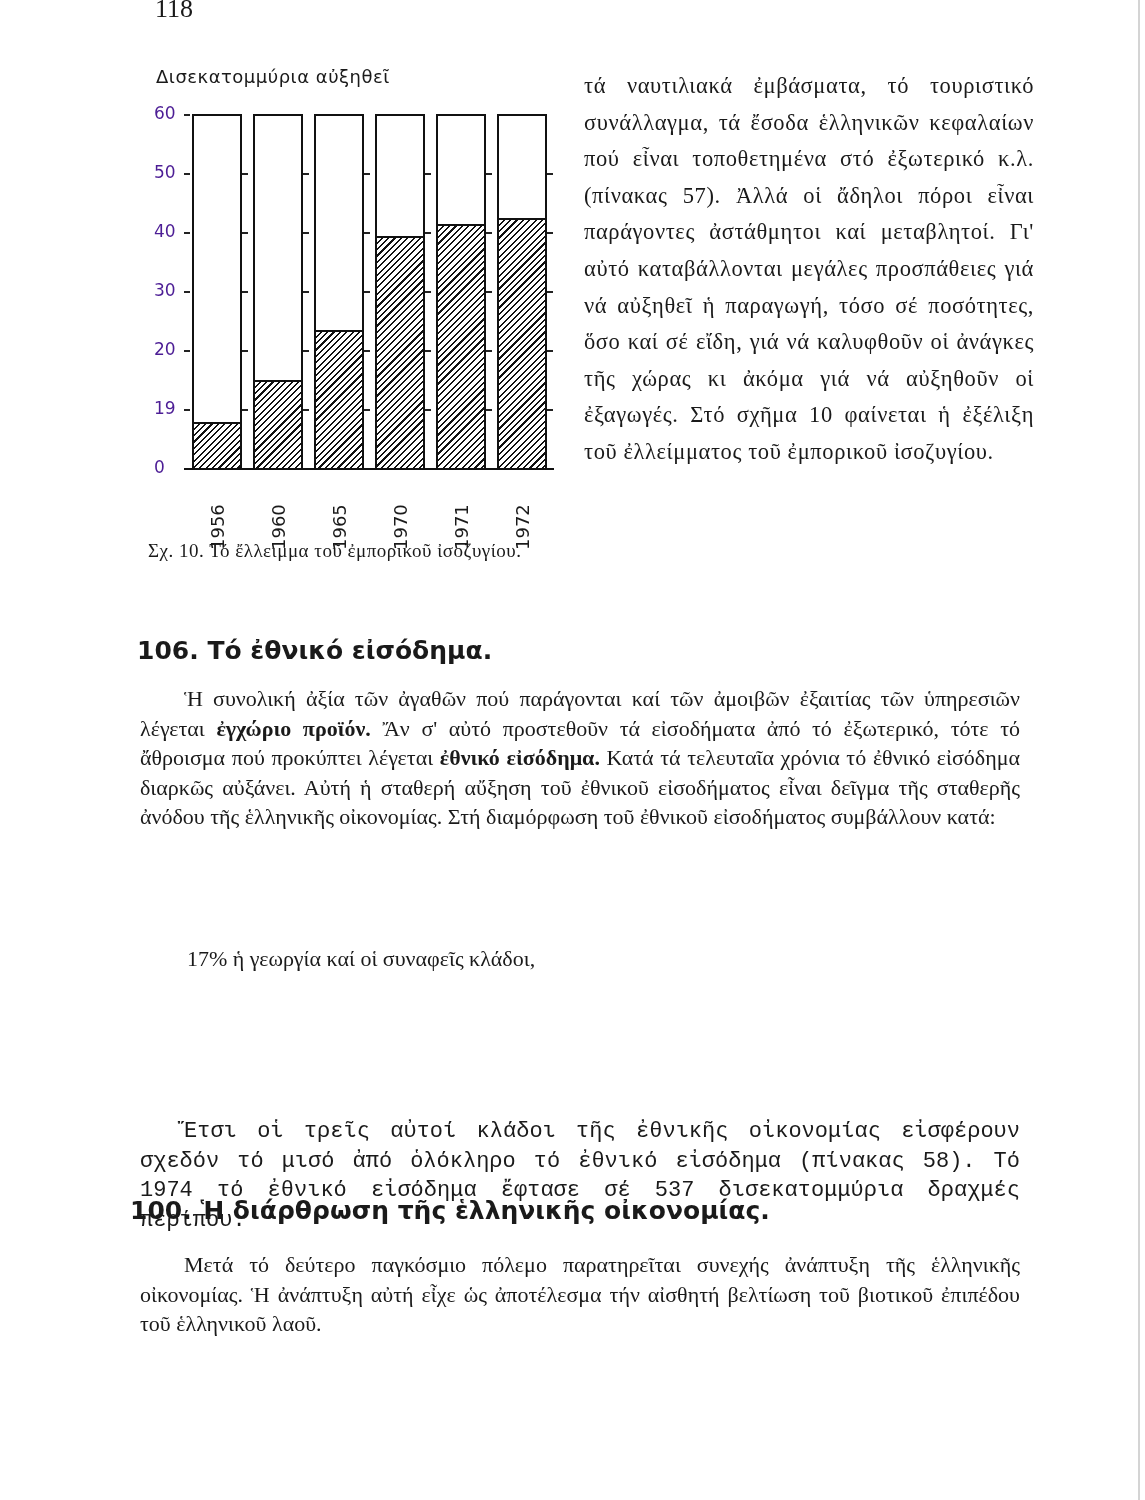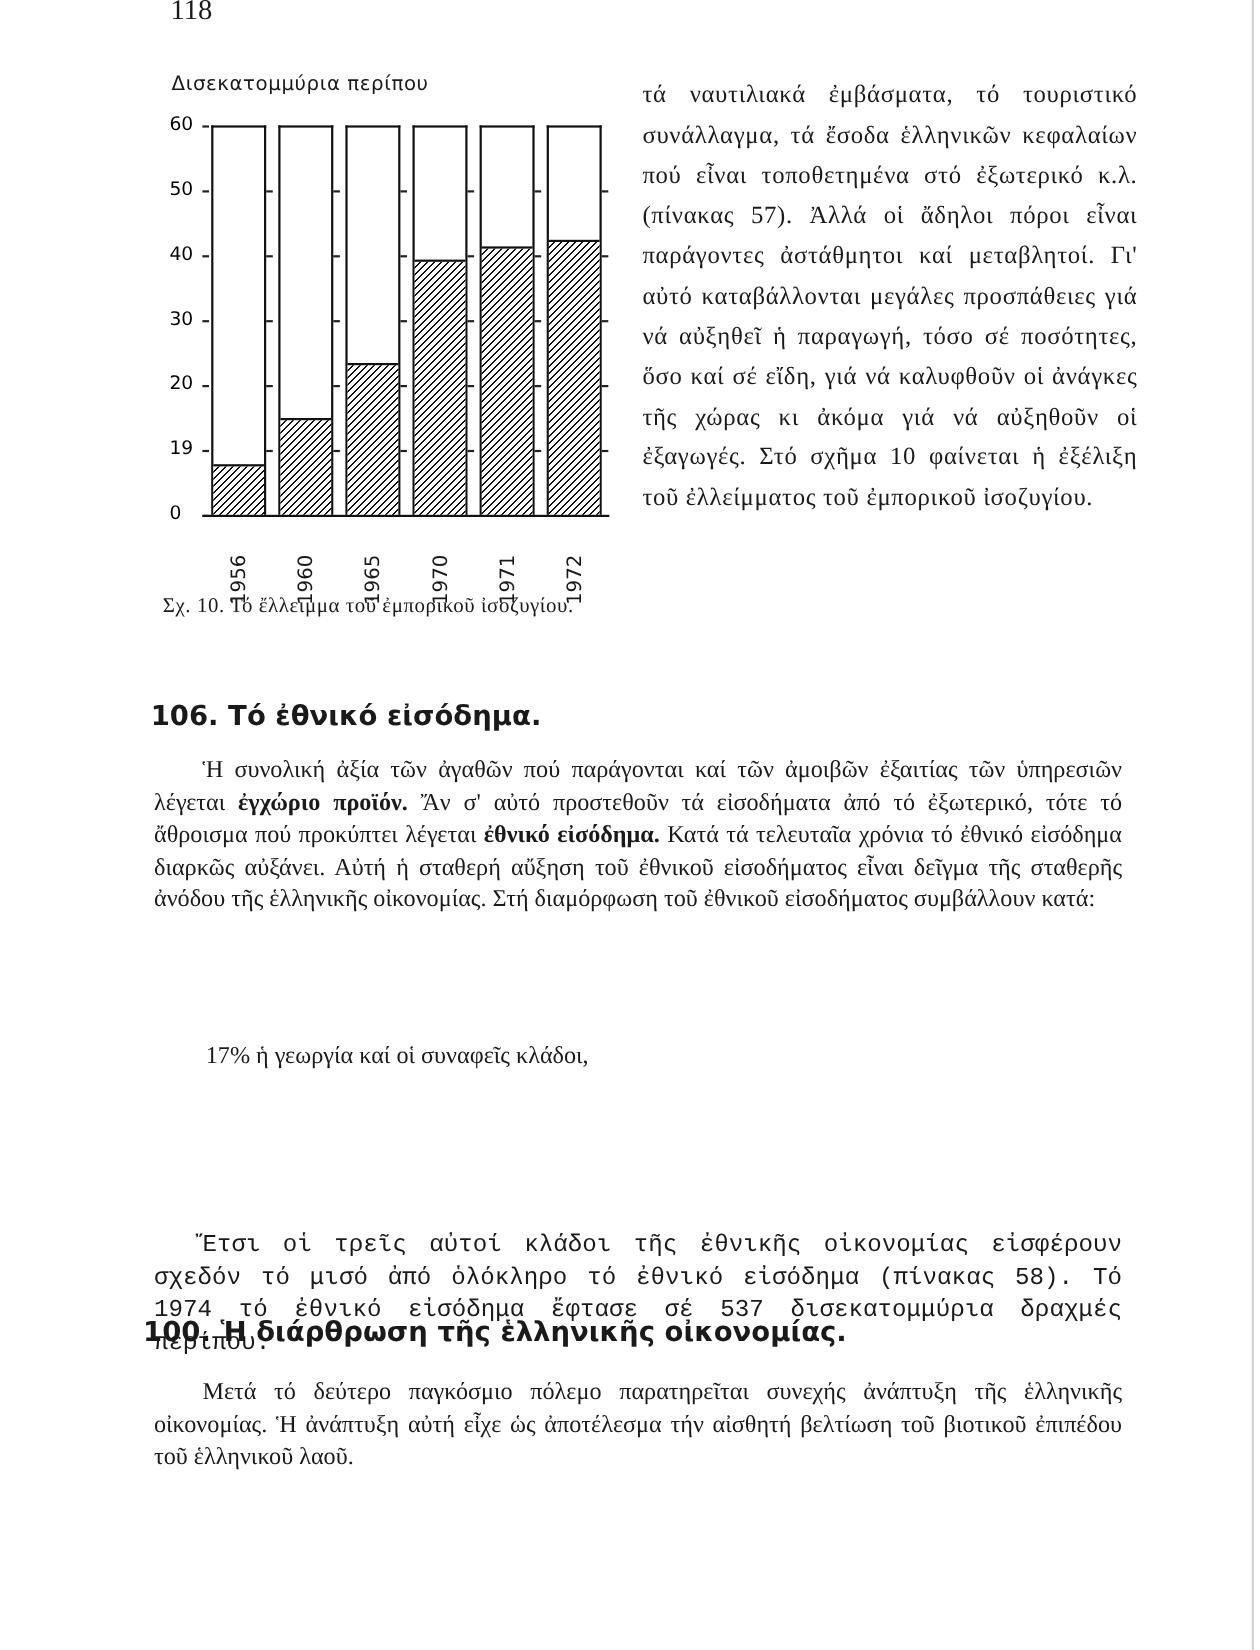--- a/index.html
+++ b/index.html
@@ -7,21 +7,21 @@
     width: 1145px; height: 1500px; position: relative; overflow: hidden;
     background: #ffffff; color: #1a1a1a;
     font-family: "Liberation Serif", "DejaVu Serif", serif;
   }
   .edge-line { position: absolute; left: 1138px; top: 0; width: 2px; height: 1500px; background: #d4d4d4; }
   .page-number { position: absolute; left: 155px; top: -6px; font-size: 26px; }
 
   
   .chart { position: absolute; left: 140px; top: 60px; width: 430px; height: 540px; }
   .chart-unit { position: absolute; left: 16px; top: 6px; font-family: "DejaVu Sans", sans-serif; font-size: 18px; letter-spacing: 0.5px; }
-  .ytick { position: absolute; left: 14px; width: 30px; font-family: "DejaVu Sans", sans-serif; font-size: 17px; color: #000000; }
+  .ytick { position: absolute; left: 14px; width: 30px; font-family: "DejaVu Sans", sans-serif; font-size: 17px; color: #4c1d95; }
   .ytick-mark { position: absolute; left: 44px; width: 6px; height: 1.5px; background: #222; }
   .baseline { position: absolute; left: 44px; top: 408px; width: 370px; height: 2px; background: #111; }
   .bar { position: absolute; top: 54px; border: 2px solid #111; border-bottom: none; background: #fff; box-sizing: border-box; }
   .bar-fill {
     position: absolute; left: 0; right: 0; bottom: 0;
     border-top: 2px solid #111;
     background: repeating-linear-gradient(135deg, #fff 0px, #fff 3px, #111 3px, #111 4.5px);
   }
   .gap-tick { position: absolute; width: 6px; height: 1.5px; background: #222; }
   .year { position: absolute; top: 420px; width: 20px; height: 70px; }
@@ -41,21 +41,21 @@
   .list div { margin: 0; }
   b { font-weight: bold; }
 </style>
 </head>
 <body>
 
 <div class="edge-line"></div>
 <div class="page-number">118</div>
 
 <div class="chart">
-  <div class="chart-unit">Δισεκατομμύρια περίπου</div>
+  <div class="chart-unit">Δισεκατομμύρια αὐξηθεῖ</div>
   <div id="yaxis">
       <div class="ytick" style="top: 397px;">0</div>
       <div class="ytick-mark" style="top: 408px;"></div>
       <div class="ytick" style="top: 338px;">19</div>
       <div class="ytick-mark" style="top: 349px;"></div>
       <div class="ytick" style="top: 279px;">20</div>
       <div class="ytick-mark" style="top: 290px;"></div>
       <div class="ytick" style="top: 220px;">30</div>
       <div class="ytick-mark" style="top: 231px;"></div>
       <div class="ytick" style="top: 161px;">40</div>

